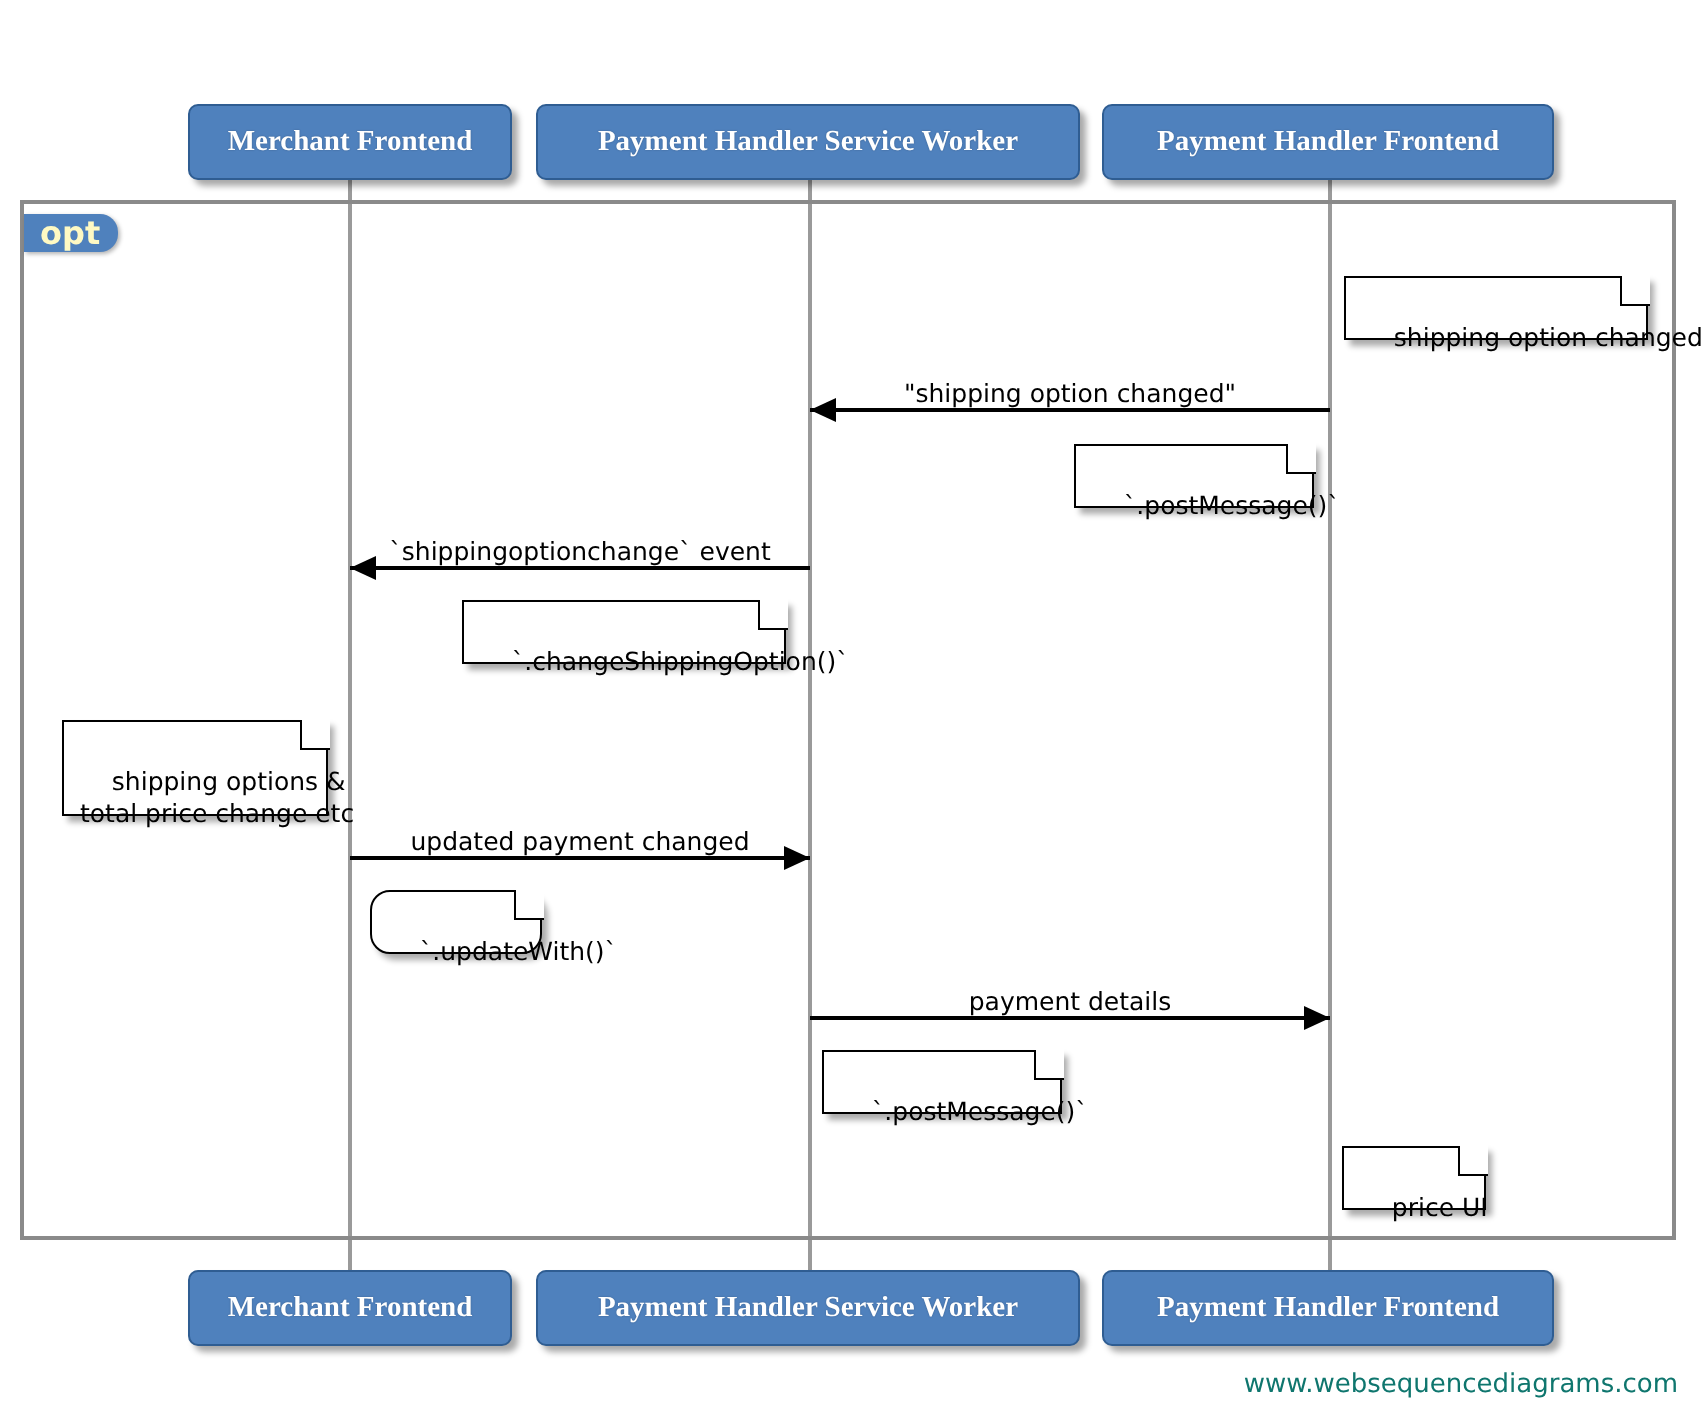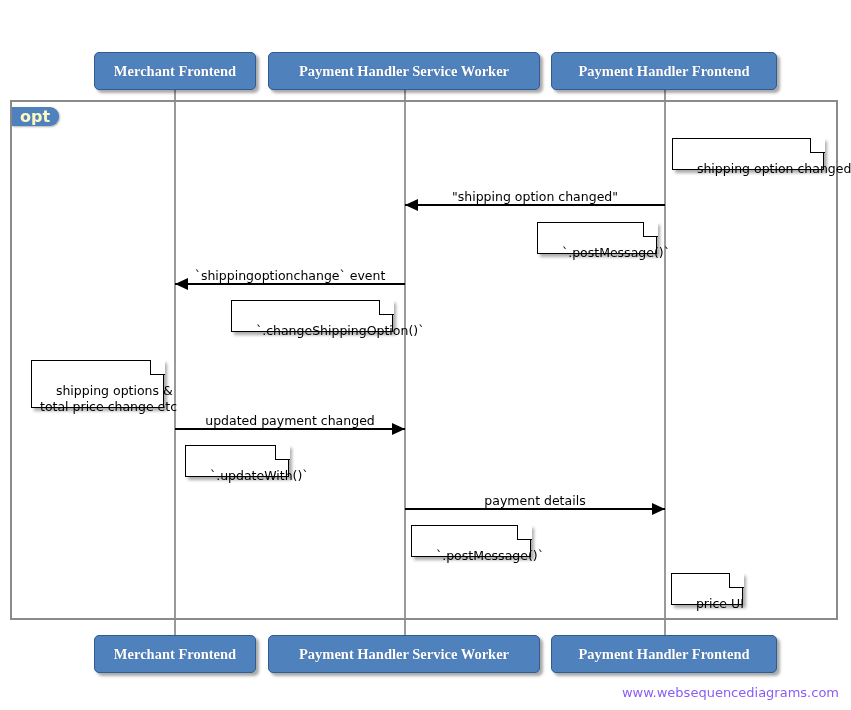--- a/index.html
+++ b/index.html
@@ -145,21 +145,21 @@
     border-left: 15px solid transparent;
     border-top: 15px solid #ffffff;
   }
 
   
   .watermark {
     position: absolute;
     right: 12px;
     bottom: 10px;
     font-size: 13px;
-    color: #8b5cf6;
+    color: #0f766e;
     white-space: nowrap;
   }
 </style>
 </head>
 <body>
 
 <div class="canvas">
 
 
   <div class="lifeline" style="left:174px; top:90px; height:545px;"></div>
@@ -209,21 +209,21 @@
     <span>shipping options &amp;
 total price change etc</span>
     <span class="fold-cover"></span>
     <span class="fold"></span>
   </div>
 
   <div class="msg-label" style="left:175px; top:413px; width:230px;">updated payment changed</div>
   <div class="msg-line" style="left:175px; top:428px; width:230px;"></div>
   <div class="arrow-head right" style="left:392px; top:423px;"></div>
 
-  <div class="note" style="left:185px; top:445px; width:104px; height:32px;">
+  <div class="note" style="left:185px; top:445px; width:86px; height:32px;border-radius:10px;">
     <span>`.updateWith()`</span>
     <span class="fold-cover"></span>
     <span class="fold"></span>
   </div>
 
   <div class="msg-label" style="left:405px; top:493px; width:260px;">payment details</div>
   <div class="msg-line" style="left:405px; top:508px; width:260px;"></div>
   <div class="arrow-head right" style="left:652px; top:503px;"></div>
 
   <div class="note" style="left:411px; top:525px; width:120px; height:32px;">

